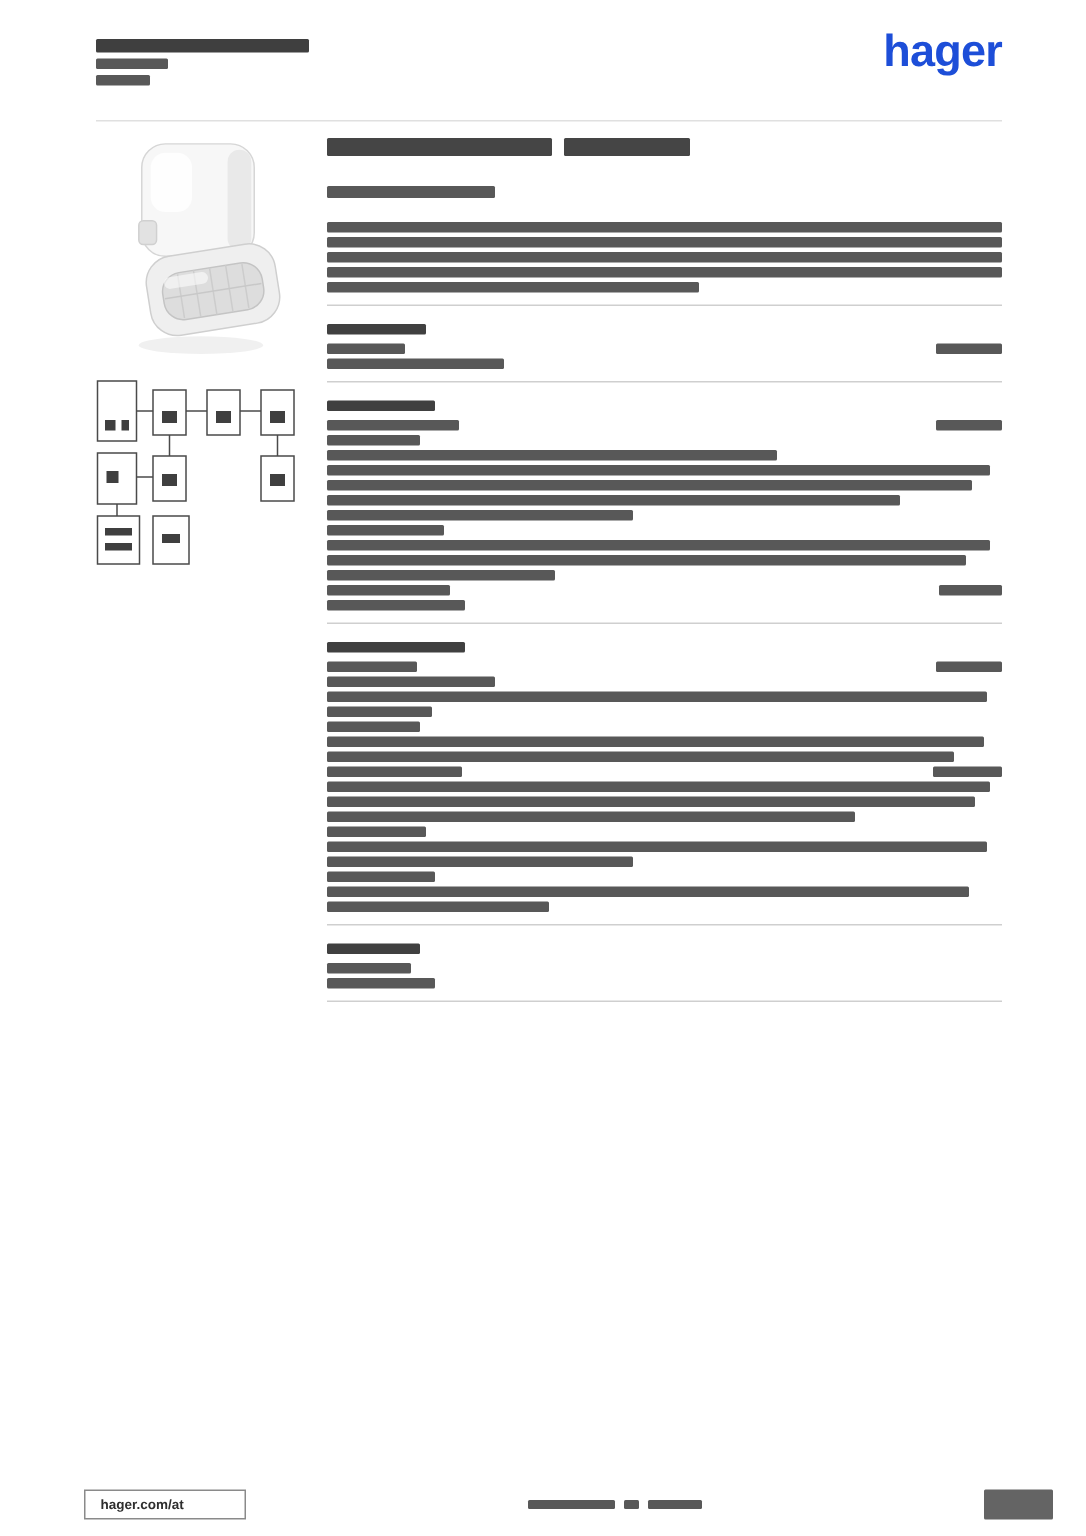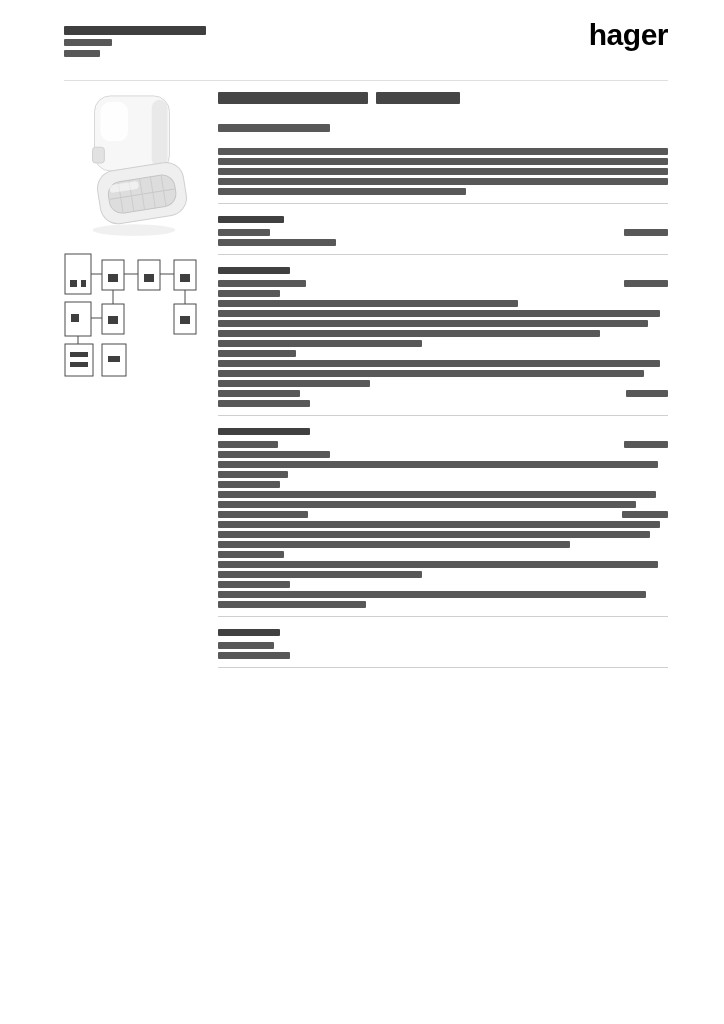--- a/index.html
+++ b/index.html
@@ -39,21 +39,21 @@
 <body>
 
 <div class="page">
 
   <div class="doc-ref">
       <div class="bar" style="width: 142px; height: 9px; background: rgb(63, 63, 63);"></div>
       <div class="bar" style="width: 48px; height: 7px; background: rgb(88, 88, 88);"></div>
       <div class="bar" style="width: 36px; height: 7px; background: rgb(88, 88, 88);"></div>
     </div>
 
-  <div class="logo" style="color: #000000; text-align: right;">hager</div>
+  <div class="logo" style="color: #1d4ed8; text-align: right;">hager</div>
 
   <div class="header-rule"></div>
 
   <div class="left-col">
     <svg class="photo" viewBox="0 0 136 150" xmlns="http://www.w3.org/2000/svg">
       <ellipse cx="70" cy="142" rx="42" ry="6" fill="#000000" opacity="0.06"></ellipse>
       <rect x="30" y="6" width="76" height="76" rx="16" fill="#f7f7f7" stroke="#d6d6d6"></rect>
       <rect x="36" y="12" width="28" height="40" rx="10" fill="#ffffff" opacity="0.8"></rect>
       <rect x="88" y="10" width="16" height="68" rx="8" fill="#e9e9e9"></rect>
       <rect x="28" y="58" width="12" height="16" rx="3" fill="#e2e2e2" stroke="#d0d0d0"></rect>
@@ -248,14 +248,23 @@
         <div class="spec-line">
           <div class="bar" style="width: 56px; height: 7px;"></div>
         </div>
         <div class="spec-line">
           <div class="bar" style="width: 72px; height: 7px;"></div>
         </div>
         <div class="rule"></div>
       </div>
   </div>
 
+  <div class="footer">
+    <div class="site-box">hager.com/at</div>
+    <div class="footer-center">
+        <div class="bar" style="width: 58px; height: 6px;"></div>
+        <div class="bar" style="width: 10px; height: 6px;"></div>
+        <div class="bar" style="width: 36px; height: 6px;"></div>
+      </div>
+    <div class="footer-badge bar" style="width: 46px; height: 20px; background: rgb(100, 100, 100);"></div>
+  </div>
 
 </div>
 
 </body></html>

